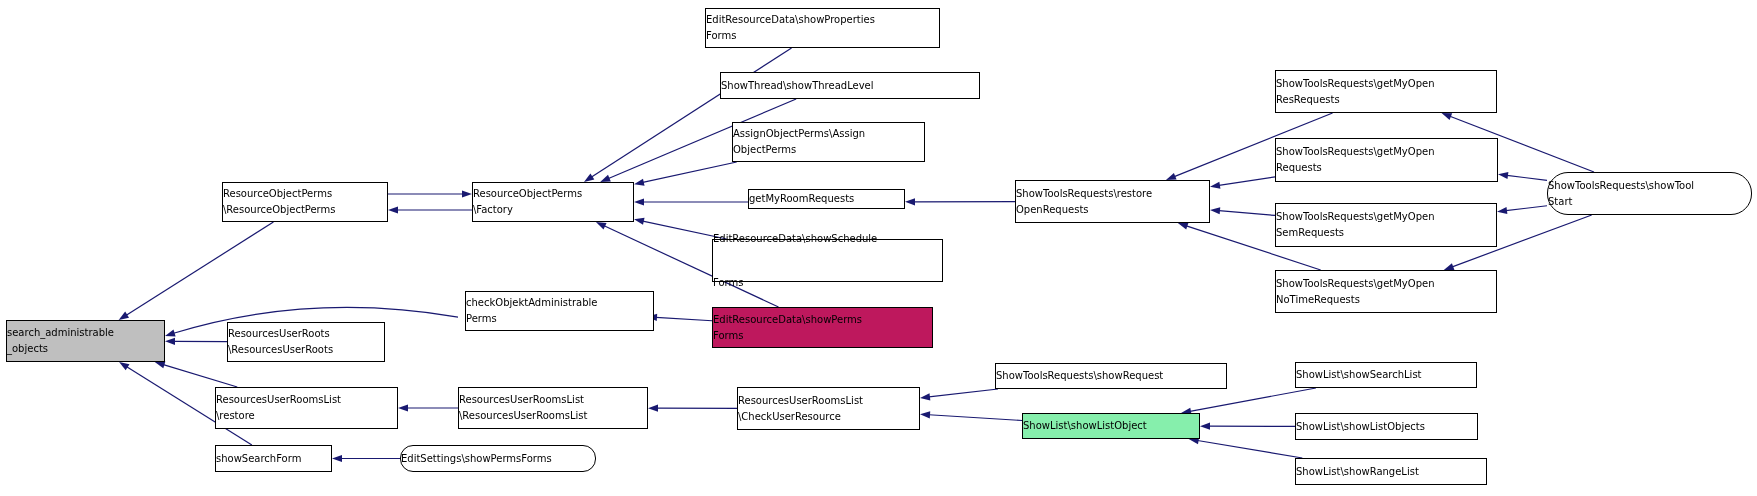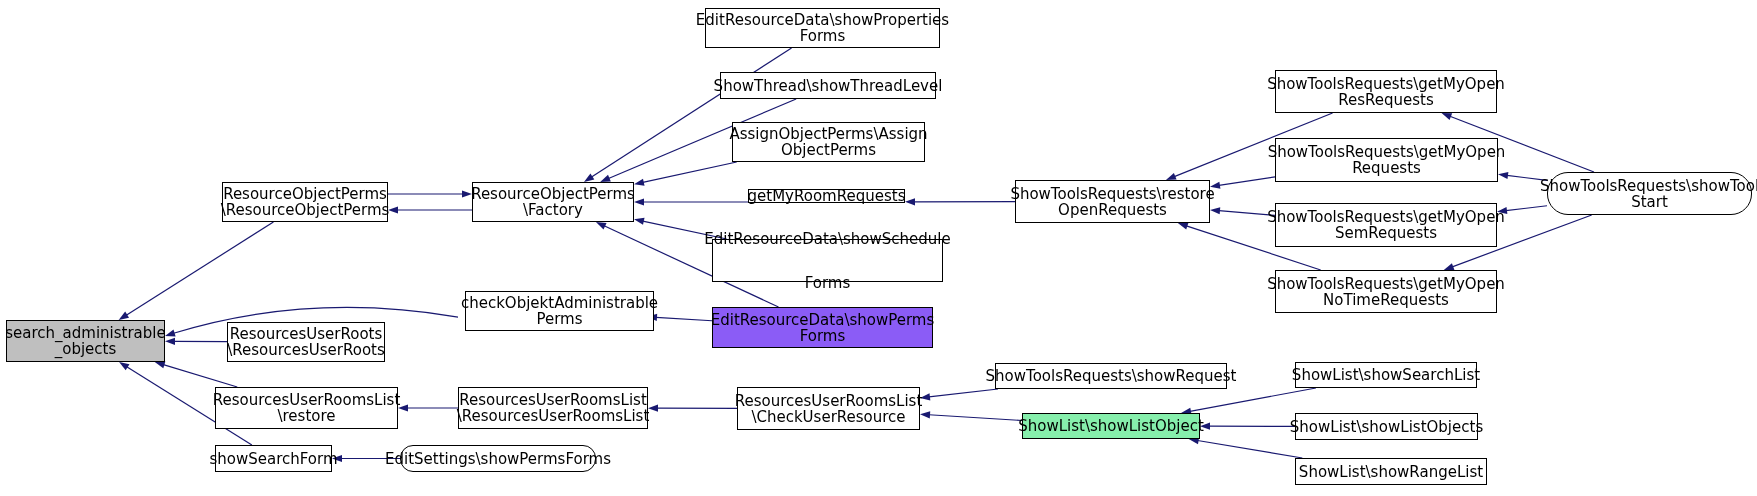--- a/index.html
+++ b/index.html
@@ -1,18 +1,18 @@
 <!DOCTYPE html>
 <html><head>
 <meta charset="utf-8">
 <style>
   html,body{margin:0;padding:0;background:#ffffff;}
   .graph{position:relative;width:1757px;height:496px;font-family:"DejaVu Sans","Liberation Sans",sans-serif;overflow:hidden;}
   .edge-layer{position:absolute;left:0;top:0;width:100%;height:100%;}
-  .node{position:absolute;box-sizing:border-box;border:1px solid #000;display:flex;flex-direction:column;align-items:center;justify-content:center;font-size:15px;line-height:16px;color:#000;white-space:nowrap;text-align:center;cursor:pointer;}
+  .node{position:absolute;box-sizing:border-box;border:1px solid #000;display:flex;flex-direction:column;align-items:flex-start;justify-content:center;font-size:10px;line-height:16px;color:#000;white-space:nowrap;text-align:center;cursor:pointer;}
   .node .nl{display:block;}
 </style>
 </head>
 <body>
 
 <div class="graph" id="canvas" style="background: rgb(255, 255, 255);">
   <svg class="edge-layer" id="edges" xmlns="http://www.w3.org/2000/svg">
       <path d="M273.41726618705036 222 L126.2655031451445 315.1849433386101" fill="none" stroke="#191970" stroke-width="1.2"></path>
       <polygon points="118.66187050359713,320 125.18432855187159,311.60848398628116 129.03637388098352,317.691390099519" fill="#191970"></polygon>
       <path d="M458 317.0706638115632 Q309.25623097228254 291.55379418373536 173.60280511600658 333.24874297972343" fill="none" stroke="#191970" stroke-width="1.2"></path>
@@ -85,39 +85,39 @@
       <span class="nl">\ResourceObjectPerms</span>
     </div>
     <div class="node" style="left: 472px; top: 182px; width: 162px; height: 40px; background: rgb(255, 255, 255); border-color: rgb(0, 0, 0); color: rgb(0, 0, 0);">
       <span class="nl">ResourceObjectPerms</span>
       <span class="nl">\Factory</span>
     </div>
     <div class="node" style="left: 705px; top: 8px; width: 235px; height: 40px; background: rgb(255, 255, 255); border-color: rgb(0, 0, 0); color: rgb(0, 0, 0);">
       <span class="nl">EditResourceData\showProperties</span>
       <span class="nl">Forms</span>
     </div>
-    <div class="node" style="left: 720px; top: 72px; width: 216px; height: 27px; background: rgb(255, 255, 255); border-color: rgb(0, 0, 0); color: rgb(0, 0, 0);">
+    <div class="node" style="left: 720px; top: 72px; width: 260px; height: 27px; background: rgb(255, 255, 255); border-color: rgb(0, 0, 0); color: rgb(0, 0, 0);">
       <span class="nl">ShowThread\showThreadLevel</span>
     </div>
     <div class="node" style="left: 732px; top: 122px; width: 193px; height: 40px; background: rgb(255, 255, 255); border-color: rgb(0, 0, 0); color: rgb(0, 0, 0);">
       <span class="nl">AssignObjectPerms\Assign</span>
       <span class="nl">ObjectPerms</span>
     </div>
-    <div class="node" style="left: 748px; top: 189px; width: 157px; height: 14px; background: rgb(255, 255, 255); border-color: rgb(0, 0, 0); color: rgb(0, 0, 0);">
+    <div class="node" style="left: 748px; top: 189px; width: 157px; height: 20px; background: rgb(255, 255, 255); border-color: rgb(0, 0, 0); color: rgb(0, 0, 0);">
       <span class="nl">getMyRoomRequests</span>
     </div>
     <div class="node" style="left: 712px; top: 239px; width: 231px; height: 43px; background: rgb(255, 255, 255); border-color: rgb(0, 0, 0); color: rgb(0, 0, 0); gap: 28px;">
       <span class="nl">EditResourceData\showSchedule</span>
       <span class="nl">Forms</span>
     </div>
     <div class="node" style="left: 458px; top: 291px; width: 189px; height: 40px; background: rgb(255, 255, 255); border-color: rgb(0, 0, 0); color: rgb(0, 0, 0); margin-left: 7px;">
       <span class="nl">checkObjektAdministrable</span>
       <span class="nl">Perms</span>
     </div>
-    <div class="node" style="left: 712px; top: 307px; width: 221px; height: 41px; background: #8b5cf6; border-color: rgb(0, 0, 0); color: rgb(0, 0, 0);">
+    <div class="node" style="left: 712px; top: 307px; width: 221px; height: 41px; background: #be185d; border-color: rgb(0, 0, 0); color: rgb(0, 0, 0);">
       <span class="nl">EditResourceData\showPerms</span>
       <span class="nl">Forms</span>
     </div>
     <div class="node" style="left: 227px; top: 322px; width: 158px; height: 40px; background: rgb(255, 255, 255); border-color: rgb(0, 0, 0); color: rgb(0, 0, 0);">
       <span class="nl">ResourcesUserRoots</span>
       <span class="nl">\ResourcesUserRoots</span>
     </div>
     <div class="node" style="left: 215px; top: 387px; width: 183px; height: 42px; background: rgb(255, 255, 255); border-color: rgb(0, 0, 0); color: rgb(0, 0, 0);">
       <span class="nl">ResourcesUserRoomsList</span>
       <span class="nl">\restore</span>

